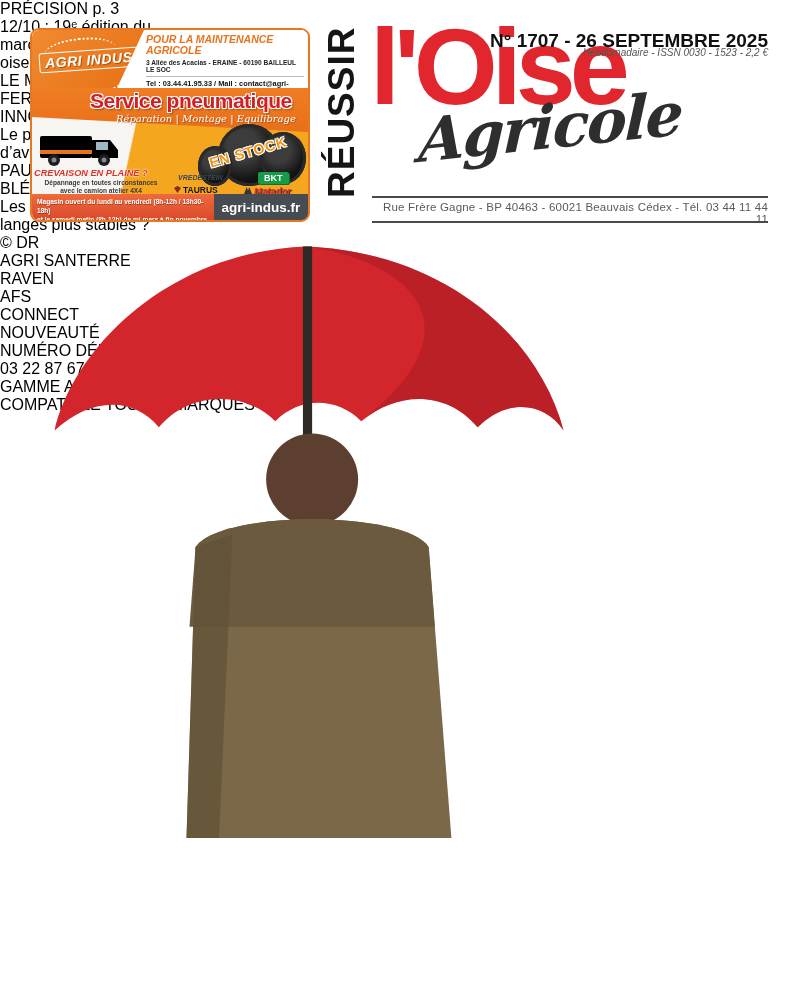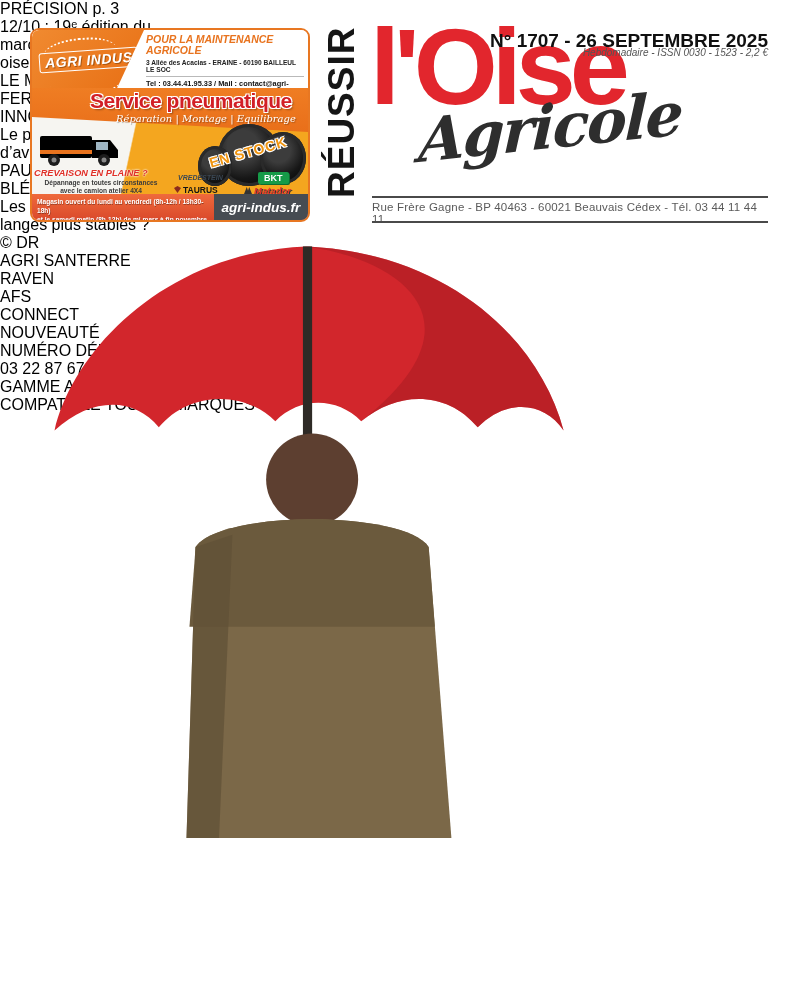--- a/index.html
+++ b/index.html
@@ -37,31 +37,31 @@
   .ad-stock { position:absolute; left:176px; top:56px; transform:rotate(-16deg); font-size:14px; font-weight:bold; color:#f0940f; letter-spacing:1px;
       text-shadow:-1px -1px 0 #fff,1px -1px 0 #fff,-1px 1px 0 #fff,1px 1px 0 #fff; }
   .brand-vred { position:absolute; left:146px; top:86px; font-size:7px; font-weight:bold; font-style:italic; color:#3a4754; }
   .brand-taurus { position:absolute; left:142px; top:97px; font-size:8.5px; font-weight:bold; color:#141414; }
   .brand-taurus::before { content:""; display:inline-block; width:7px; height:7px; background:#8a2b1e; clip-path:polygon(0 30%,50% 0,100% 30%,50% 100%); margin-right:2px; }
   .brand-bkt { position:absolute; left:226px; top:84px; background:#169b48; color:#fff; font-weight:bold; font-size:9px; padding:1px 6px; border-radius:2px; box-shadow:1px 1px 0 #0d6e32; }
   .brand-matador { position:absolute; left:212px; top:97px; font-size:9.5px; font-weight:bold; font-style:italic; color:#e2302c; text-shadow:1px 1px 0 #333; }
   .brand-matador::before { content:""; display:inline-block; width:8px; height:7px; background:#333; clip-path:polygon(0 100%,35% 0,50% 55%,65% 0,100% 100%); margin-right:2px; }
   .ad-bot { position:absolute; bottom:0; left:0; right:0; height:26px; display:flex; background:linear-gradient(180deg,#ef6a3c,#da492b); }
   .ad-hours { flex:1; color:#fff; font-size:6.6px; font-weight:bold; padding:3px 4px 0 5px; line-height:1.4; text-shadow:.5px .5px 0 rgba(0,0,0,.35); }
-  .ad-site { width:94px; background:#474c52; color:#fff; font-style:italic; font-weight:bold; font-size:13.5px; display:flex; align-items:center; justify-content:center; }
+  .ad-site { width:94px; background:#474c52; color:#fff; font-weight:bold; font-size:13.5px; display:flex; align-items:center; justify-content:center; }
 
   
   .mast-reussir { position:absolute; left:321px; top:28px; height:170px; writing-mode:vertical-rl; transform:rotate(180deg); font-size:37px; font-weight:bold; color:#151515; letter-spacing:1px; }
   .mast-title { position:absolute; left:370px; top:13px; font-size:108px; font-weight:bold; color:#e2262d; letter-spacing:-6px; line-height:1; }
   .mast-script { position:absolute; left:418px; top:92px; font-family:"DejaVu Serif", serif; font-style:italic; font-weight:bold; font-size:60px; color:#2e2e2e; transform:rotate(-6deg) skewX(-8deg); letter-spacing:-2px; }
   .mast-issue { position:absolute; right:32px; top:30px; font-size:19px; font-weight:bold; color:#101010; text-align:right; }
   .mast-issn { position:absolute; right:32px; top:47px; font-size:10px; font-style:italic; color:#555; text-align:right; }
   .mast-rule { position:absolute; left:372px; right:32px; border-top:2px solid #4a4a4a; }
   .r1 { top:196px; } .r2 { top:221px; }
-  .mast-address { position:absolute; left:372px; right:32px; top:201px; text-align:left; font-size:11.5px; color:#5a5a5a; letter-spacing:.2px; }
+  .mast-address { position:absolute; left:372px; right:32px; top:201px; text-align:right; font-size:11.5px; color:#5a5a5a; letter-spacing:.2px; }
 
   
   .hero { position:absolute; left:30px; top:228px; width:552px; height:610px; border-radius:3px; overflow:hidden;
       background:linear-gradient(180deg,#232f3d 0%,#3c4c5d 10%,#5d6f80 22%,#8success 0; }
   .hero-sky { position:absolute; inset:0; background:linear-gradient(180deg,#222e3c 0%,#3a4a5b 10%,#647588 24%,#8c9cab 36%,#b7c3cc 46%,#e6ecef 52%,#aebdc7 54%,#5d7a45 54.5%); }
   .cloud { position:absolute; border-radius:50%; filter:blur(9px); }
   .cl1 { left:-60px; top:-40px; width:420px; height:130px; background:rgba(18,26,36,.85); }
   .cl2 { left:220px; top:-30px; width:420px; height:120px; background:rgba(28,38,50,.8); }
   .cl3 { left:40px; top:90px; width:300px; height:70px; background:rgba(225,232,238,.55); }
   .cl4 { left:300px; top:130px; width:300px; height:80px; background:rgba(40,52,66,.55); }

